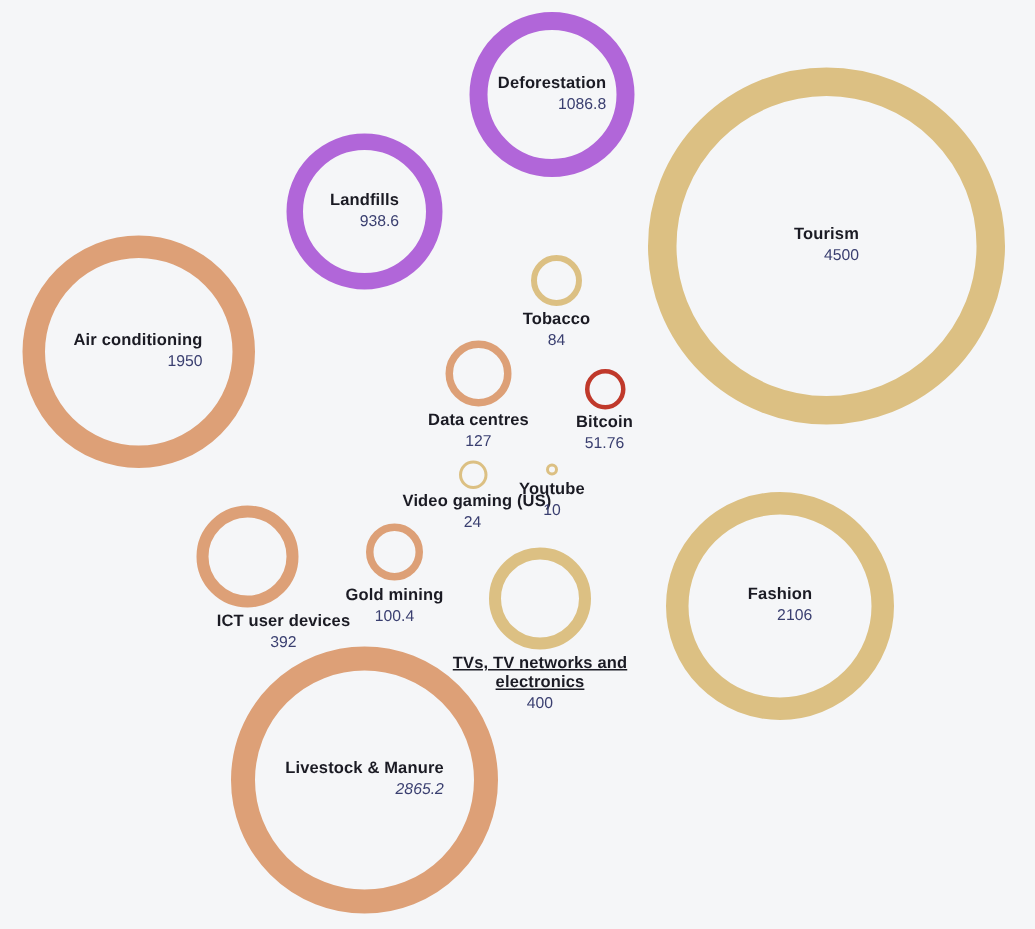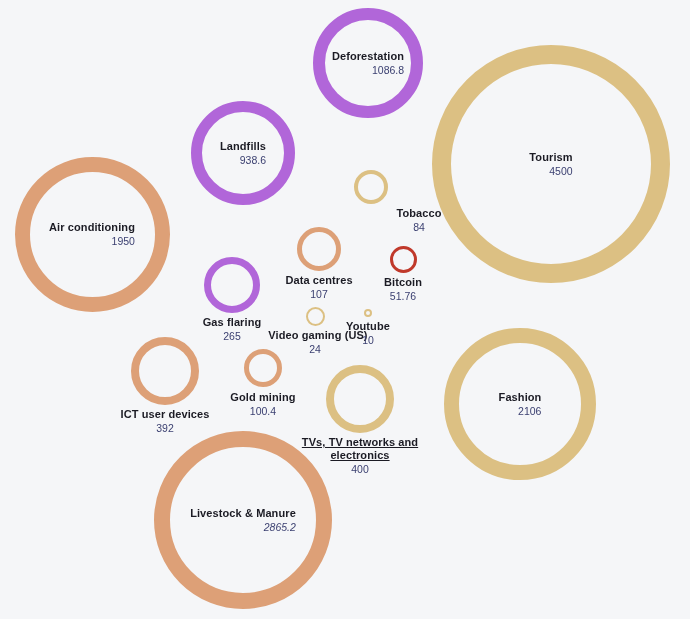--- a/index.html
+++ b/index.html
@@ -109,65 +109,58 @@
         <span class="lbl-value" style="color: rgb(58, 63, 112);">1950</span>
       </div>
     </div>
     <div class="bubble-group" style="left: 368px; top: 63px; width: 110px; height: 110px;">
       <div class="bubble-ring" style="width: 110px; height: 110px; border-width: 12px; border-color: rgb(177, 102, 217);"></div>
       <div class="bubble-label-inside">
         <span class="lbl-name" style="color: rgb(27, 27, 36);">Deforestation</span>
         <span class="lbl-value" style="color: rgb(58, 63, 112);">1086.8</span>
       </div>
     </div>
-    <div class="bubble-group" style="left: 243px; top: 153px; width: 104px; height: 104px;">
+    <div class="bubble-group" style="left: 243px; top: 141px; width: 104px; height: 104px;">
       <div class="bubble-ring" style="width: 104px; height: 104px; border-width: 11px; border-color: rgb(177, 102, 217);"></div>
       <div class="bubble-label-inside">
         <span class="lbl-name" style="color: rgb(27, 27, 36);">Landfills</span>
         <span class="lbl-value" style="color: rgb(58, 63, 112);">938.6</span>
       </div>
     </div>
     <div class="bubble-group" style="left: 360px; top: 399px; width: 68px; height: 68px;">
       <div class="bubble-ring" style="width: 68px; height: 68px; border-width: 8px; border-color: rgb(220, 192, 131);"></div>
       <div class="bubble-label-below" style="top: 71px;">
         <span class="lbl-name wrap2" style="color: rgb(27, 27, 36);">TVs, TV networks and electronics</span>
         <span class="lbl-value" style="color: rgb(58, 63, 112);">400</span>
       </div>
     </div>
     <div class="bubble-group" style="left: 165px; top: 371px; width: 68px; height: 68px;">
       <div class="bubble-ring" style="width: 68px; height: 68px; border-width: 8px; border-color: rgb(221, 160, 119);"></div>
-      <div class="bubble-label-below" style="top: 71px;">
+      <div class="bubble-label-below" style="top: 71px; margin-left: 24px;">
         <span class="lbl-name" style="color: rgb(27, 27, 36);">ICT user devices</span>
         <span class="lbl-value" style="color: rgb(58, 63, 112);">392</span>
-      </div>
-    </div>
-    <div class="bubble-group" style="left: 232px; top: 285px; width: 56px; height: 56px;">
-      <div class="bubble-ring" style="width: 56px; height: 56px; border-width: 7px; border-color: rgb(177, 102, 217);"></div>
-      <div class="bubble-label-below" style="top: 59px;">
-        <span class="lbl-name" style="color: rgb(27, 27, 36);">Gas flaring</span>
-        <span class="lbl-value" style="color: rgb(58, 63, 112);">265</span>
       </div>
     </div>
     <div class="bubble-group" style="left: 319px; top: 249px; width: 44px; height: 44px;">
       <div class="bubble-ring" style="width: 44px; height: 44px; border-width: 5px; border-color: rgb(221, 160, 119);"></div>
       <div class="bubble-label-below" style="top: 47px;">
         <span class="lbl-name" style="color: rgb(27, 27, 36);">Data centres</span>
-        <span class="lbl-value" style="color: rgb(58, 63, 112);">107</span>
+        <span class="lbl-value" style="color: rgb(58, 63, 112);">127</span>
       </div>
     </div>
     <div class="bubble-group" style="left: 263px; top: 368px; width: 38px; height: 38px;">
       <div class="bubble-ring" style="width: 38px; height: 38px; border-width: 5px; border-color: rgb(221, 160, 119);"></div>
       <div class="bubble-label-below" style="top: 42px;">
         <span class="lbl-name" style="color: rgb(27, 27, 36);">Gold mining</span>
         <span class="lbl-value" style="color: rgb(58, 63, 112);">100.4</span>
       </div>
     </div>
     <div class="bubble-group" style="left: 371px; top: 187px; width: 34px; height: 34px;">
       <div class="bubble-ring" style="width: 34px; height: 34px; border-width: 4px; border-color: rgb(220, 192, 131);"></div>
-      <div class="bubble-label-below" style="top: 37px; margin-left: 48px;">
+      <div class="bubble-label-below" style="top: 37px;">
         <span class="lbl-name" style="color: rgb(27, 27, 36);">Tobacco</span>
         <span class="lbl-value" style="color: rgb(58, 63, 112);">84</span>
       </div>
     </div>
     <div class="bubble-group" style="left: 403px; top: 259px; width: 27px; height: 27px;">
       <div class="bubble-ring" style="width: 27px; height: 27px; border-width: 3px; border-color: rgb(192, 57, 43);"></div>
       <div class="bubble-label-below" style="top: 30px;">
         <span class="lbl-name" style="color: rgb(27, 27, 36);">Bitcoin</span>
         <span class="lbl-value" style="color: rgb(58, 63, 112);">51.76</span>
       </div>

